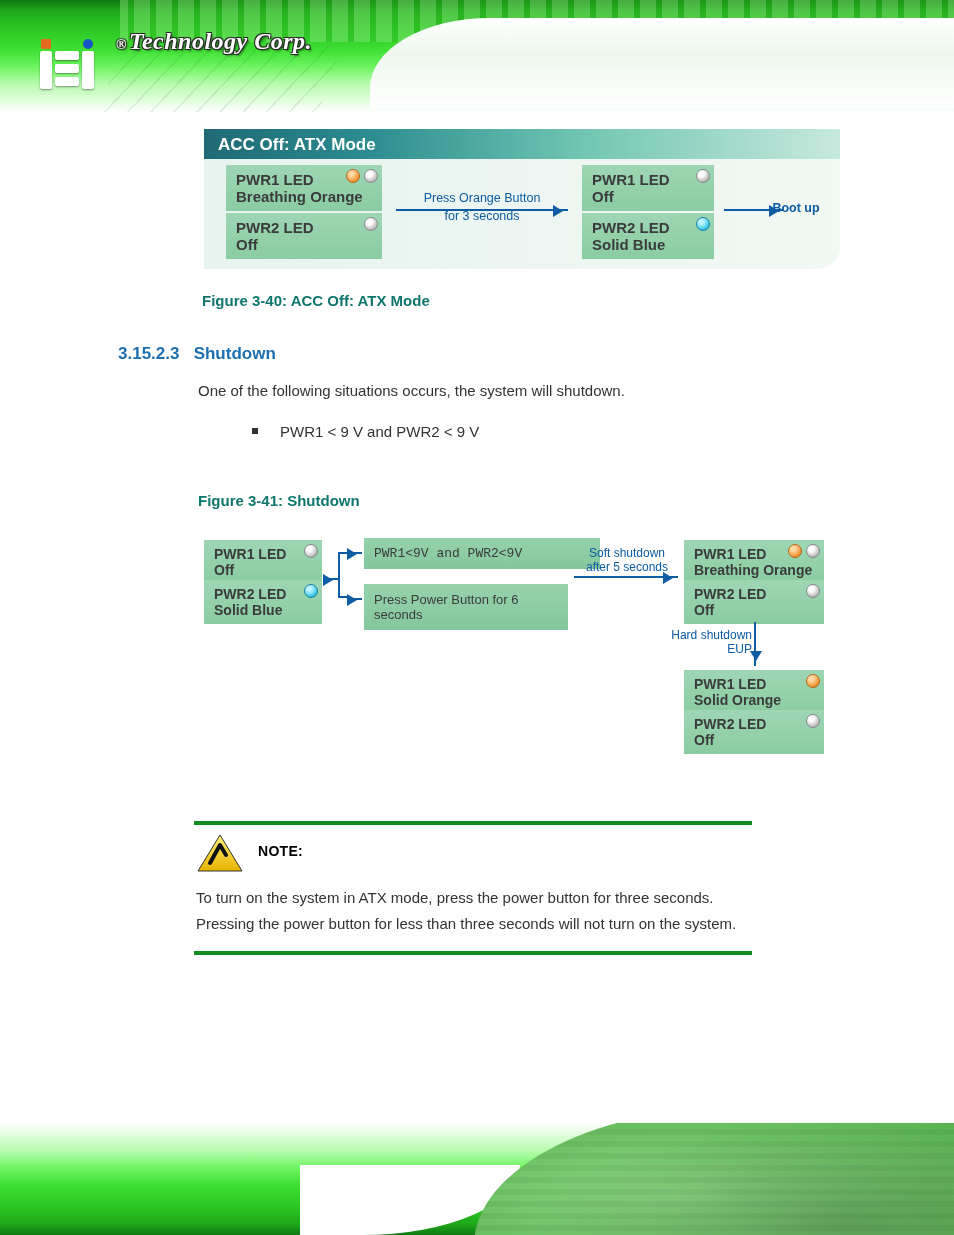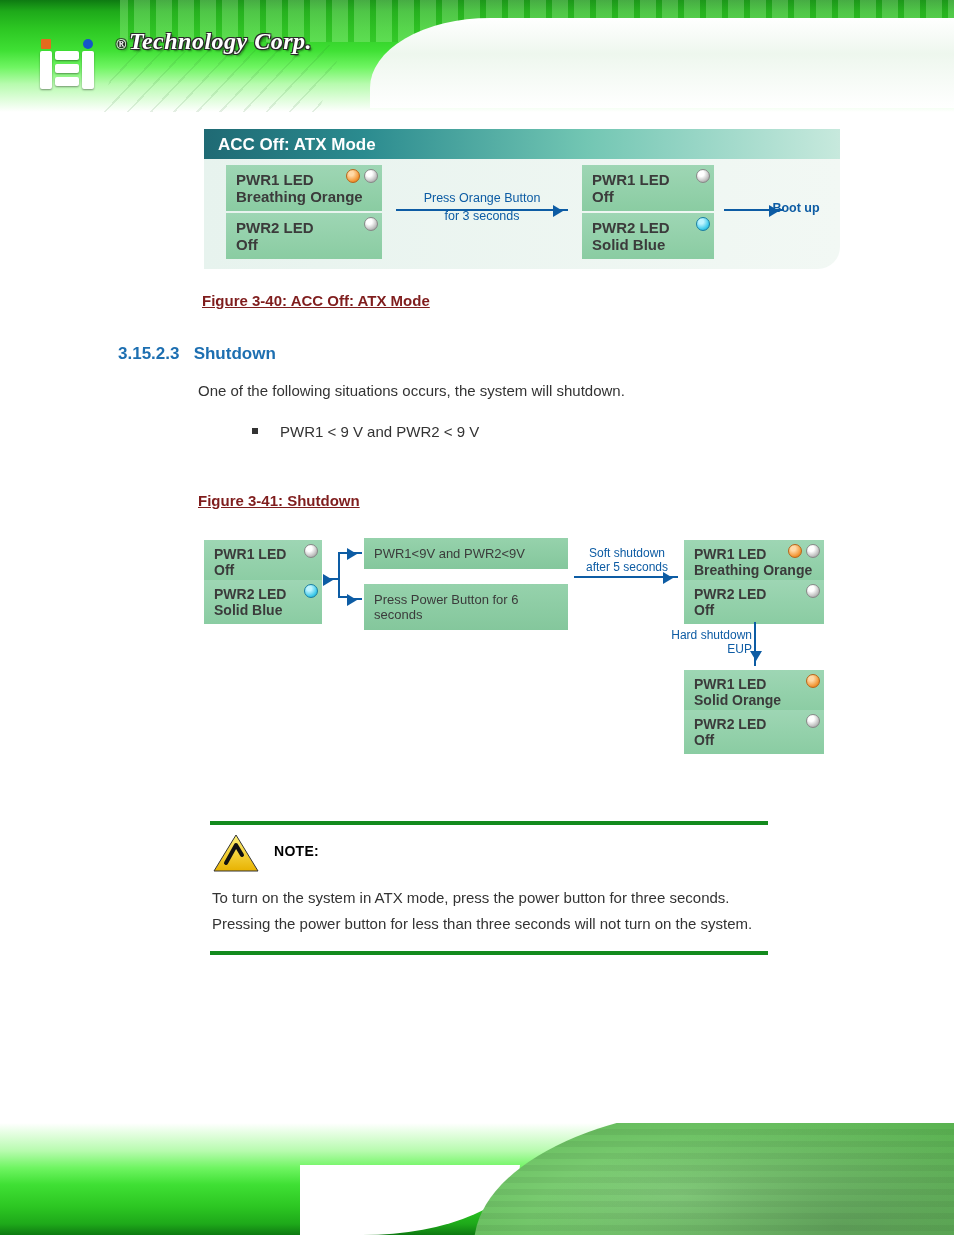--- a/index.html
+++ b/index.html
@@ -115,21 +115,21 @@
   .arrow::after {
     content:""; position:absolute; right:-1px; top:-6px;
     border:6px solid transparent; border-left:10px solid #0d5ca4;
   }
   .arrow-label {
     position:absolute; width:180px; text-align:center;
     font:12.5px Arial; color:#0d5ca4;
   }
 
   .caption {
-    position:absolute; font:bold 15px Arial; color:#7f1d1d;text-decoration:underline;
+    position:absolute; font:bold 15px Arial; color:#0f766e;
   }
 
   .sect-h {
     position:absolute; font:bold 17px Arial; color:#1d6fb1;
   }
   .para {
     position:absolute; font:15px/25px Arial; color:#333;
     width:630px;
   }
   .bullets { position:absolute; left:252px; width:560px; }
@@ -159,21 +159,21 @@
     border:6px solid transparent; border-left:10px solid #0d5ca4;
   }
   .d2 .vline { position:absolute; width:0; border-left:2px solid #0d5ca4; }
   .d2 .vline::after {
     content:""; position:absolute; left:-6px; bottom:-1px;
     border:6px solid transparent; border-top:10px solid #0d5ca4;
   }
   .d2 .small-label { position:absolute; font:12px Arial; color:#0d5ca4; text-align:center; }
 
   
-  .note-wrap { position:absolute; left:194px; top:709px; width:558px;margin-left:16px; }
+  .note-wrap { position:absolute; left:194px; top:709px; width:558px; }
   .hr { height:4px; background:#138a1d; width:100%; }
   .note-row { display:flex; align-items:flex-start; gap:14px; padding:8px 2px 6px; }
   .tri {
     width:48px; height:40px; position:relative;
   }
   .tri svg { width:48px; height:40px; }
   .note-title { font:bold 14px Arial; letter-spacing:.3px; padding-top:10px; }
   .note-body { font:15px/26px Arial; color:#333; padding:6px 2px 14px; }
 
   
@@ -305,21 +305,21 @@
       <span class="name">PWR2 LED</span>
       <span class="state">Solid Blue</span>
       <span class="dot-icon blue" style="right:4px; top:4px;"></span>
     </div>
 
     <div class="hline" style="left:128px; top:40px; width:12px;"></div>
     <div class="fork" style="left:140px; top:14px; height:46px; width:12px;"></div>
     <div class="hline" style="left:152px; top:14px; width:12px;"></div>
     <div class="hline" style="left:152px; top:60px; width:12px;"></div>
 
-    <div class="midbox" style="left:166px; top:0; width:204px;">
+    <div class="midbox" style="left:166px; top:0; width:236px;font-family:Liberation Mono, monospace;">
       <span>PWR1&lt;9V and PWR2&lt;9V</span>
     </div>
     <div class="midbox" style="left:166px; top:46px; width:204px;">
       <span>Press Power Button for 6 seconds</span>
     </div>
 
     <div class="hline" style="left:376px; top:38px; width:104px;"></div>
     <div class="small-label" style="left:376px; top:8px; width:106px;">Soft shutdown</div>
     <div class="small-label" style="left:376px; top:22px; width:106px;">after 5 seconds</div>
 

